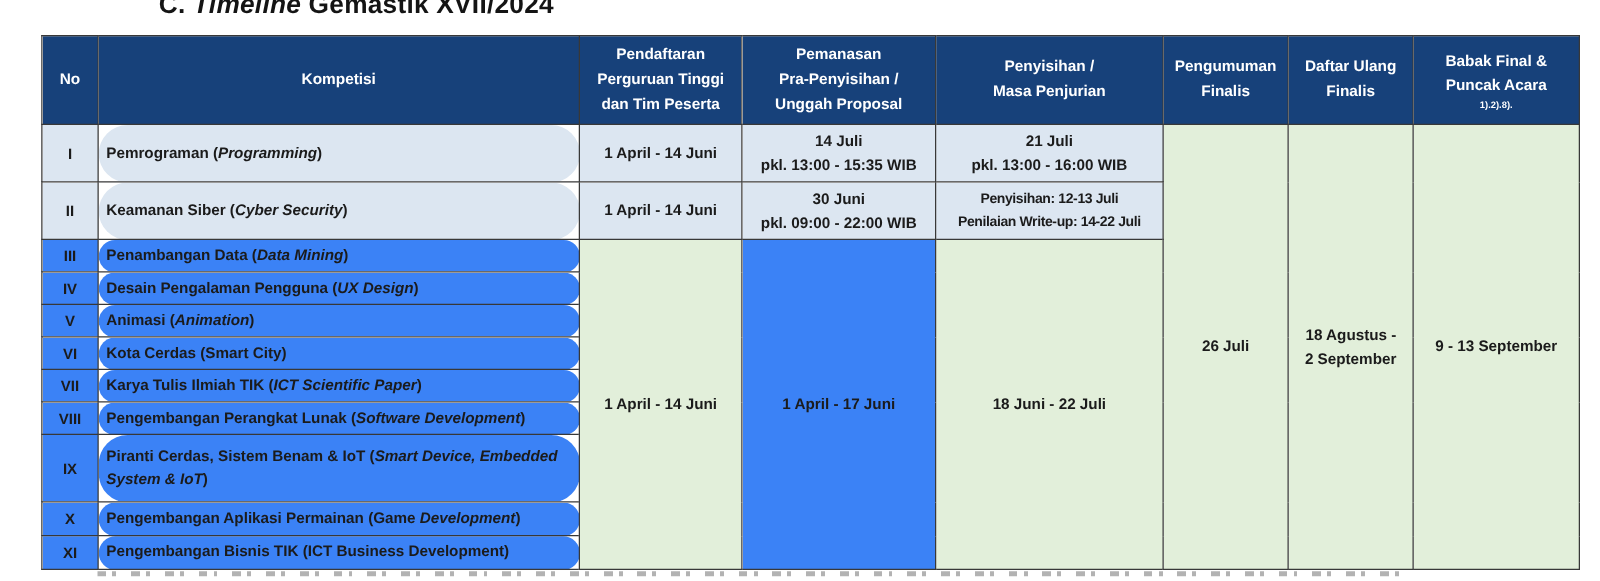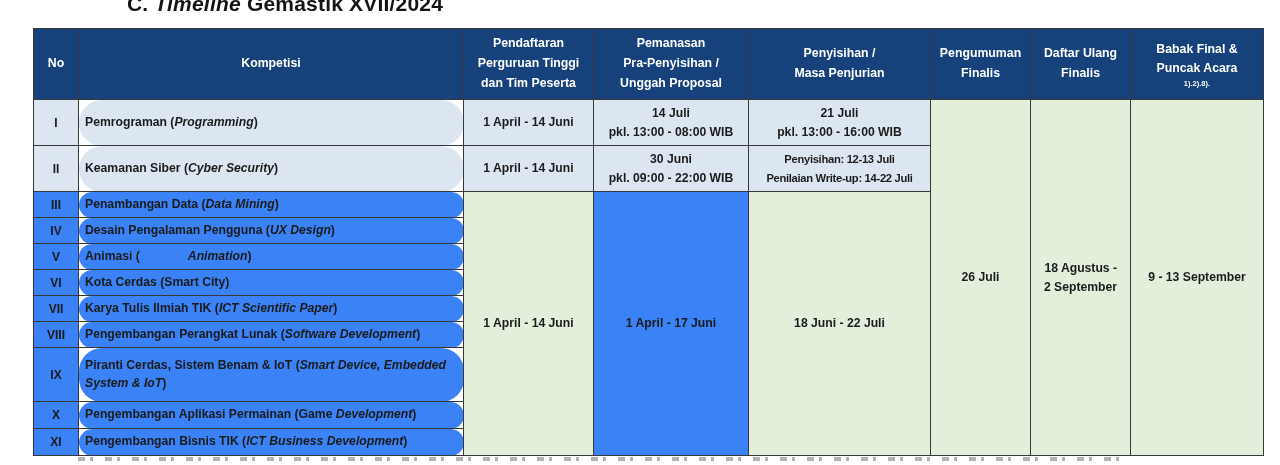--- a/index.html
+++ b/index.html
@@ -74,21 +74,21 @@
   </thead>
   <tbody>
       <tr class="r-I">
         <td class="c-no bg-blue">I</td>
         <td class="c-kompetisi bg-blue"><span>Pemrograman (</span><span style="font-style: italic;">Programming</span><span>)</span></td>
         <td class="c-pendaftaran bg-blue">
           <div class="cell-line">1 April - 14 Juni</div>
         </td>
         <td class="c-pemanasan bg-blue">
           <div class="cell-line">14 Juli</div>
-          <div class="cell-line">pkl. 13:00 - 08:00 WIB</div>
+          <div class="cell-line">pkl. 13:00 - 15:35 WIB</div>
         </td>
         <td class="c-penyisihan bg-blue">
           <div class="cell-line">21 Juli</div>
           <div class="cell-line">pkl. 13:00 - 16:00 WIB</div>
         </td>
         <td class="c-pengumuman bg-green" rowspan="11">
           <div class="cell-line">26 Juli</div>
         </td>
         <td class="c-daftar_ulang bg-green inner-left" rowspan="11"><span class="ib"><div class="cell-line">18 Agustus -</div><div class="cell-line">2 September</div></span></td>
         <td class="c-babak_final bg-green" rowspan="11">
@@ -122,21 +122,21 @@
         <td class="c-penyisihan bg-green" rowspan="9">
           <div class="cell-line">18 Juni - 22 Juli</div>
         </td>
       </tr>
       <tr class="r-IV">
         <td class="c-no bg-cream">IV</td>
         <td class="c-kompetisi bg-cream"><span>Desain Pengalaman Pengguna (</span><span style="font-style: italic;">UX Design</span><span>)</span></td>
       </tr>
       <tr class="r-V">
         <td class="c-no bg-cream cont">V</td>
-        <td class="c-kompetisi bg-cream cont"><span>Animasi (</span><span style="font-style: italic; margin-left: 48px;">Animation</span><span>)</span></td>
+        <td class="c-kompetisi bg-cream cont"><span>Animasi (</span><span style="font-style: italic;">Animation</span><span>)</span></td>
       </tr>
       <tr class="r-VI">
         <td class="c-no bg-cream">VI</td>
         <td class="c-kompetisi bg-cream"><span>Kota Cerdas (</span><span style="">Smart City</span><span>)</span></td>
       </tr>
       <tr class="r-VII">
         <td class="c-no bg-cream cont">VII</td>
         <td class="c-kompetisi bg-cream cont"><span>Karya Tulis Ilmiah TIK (</span><span style="font-style: italic;">ICT Scientific Paper</span><span>)</span></td>
       </tr>
       <tr class="r-VIII">
@@ -146,18 +146,18 @@
       <tr class="r-IX">
         <td class="c-no bg-cream cont">IX</td>
         <td class="c-kompetisi bg-cream cont"><span>Piranti Cerdas, Sistem Benam &amp; IoT (</span><span style="font-style: italic;">Smart Device, Embedded System &amp; IoT</span><span>)</span></td>
       </tr>
       <tr class="r-X">
         <td class="c-no bg-cream">X</td>
         <td class="c-kompetisi bg-cream"><span>Pengembangan Aplikasi Permainan (Game </span><span style="font-style: italic;">Development</span><span>)</span></td>
       </tr>
       <tr class="r-XI">
         <td class="c-no bg-cream">XI</td>
-        <td class="c-kompetisi bg-cream"><span>Pengembangan Bisnis TIK (</span><span style="font-style: italic;">ICT Business Development</span><span>)</span></td>
+        <td class="c-kompetisi bg-cream"><span>Pengembangan Bisnis TIK (</span><span style="">ICT Business Development</span><span>)</span></td>
       </tr>
     </tbody>
 </table>
 
 <div class="remnant"></div>
 
 </body></html>

